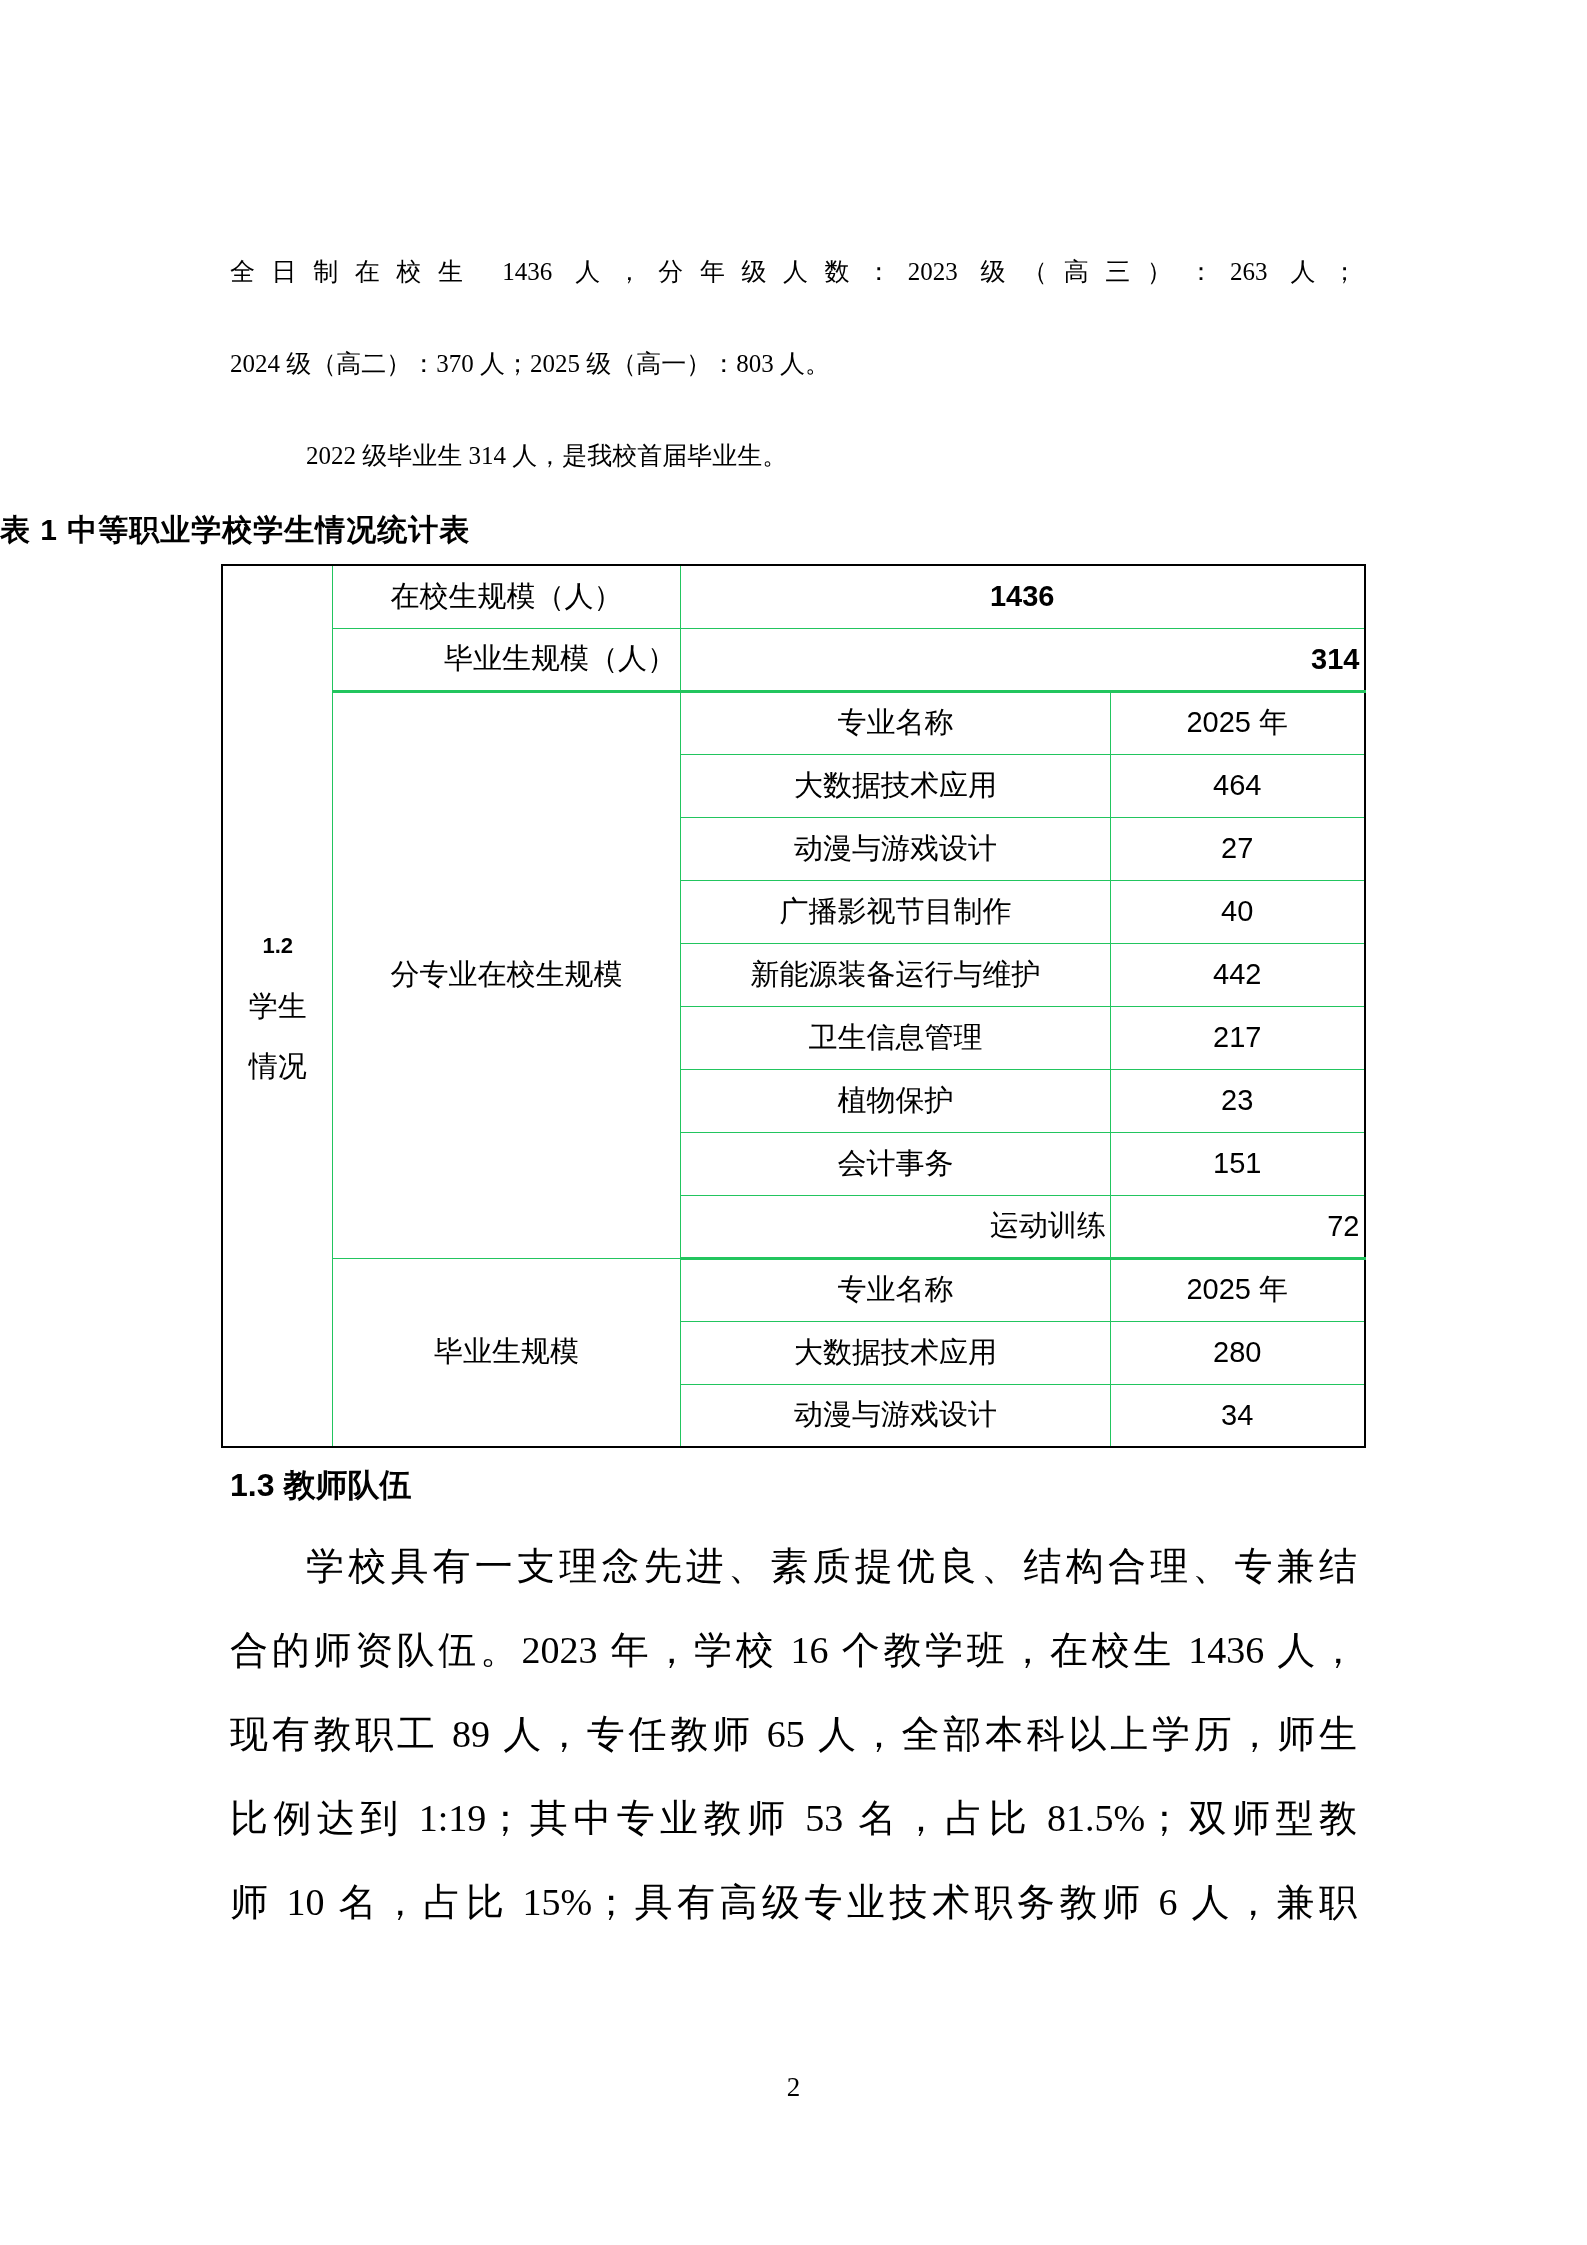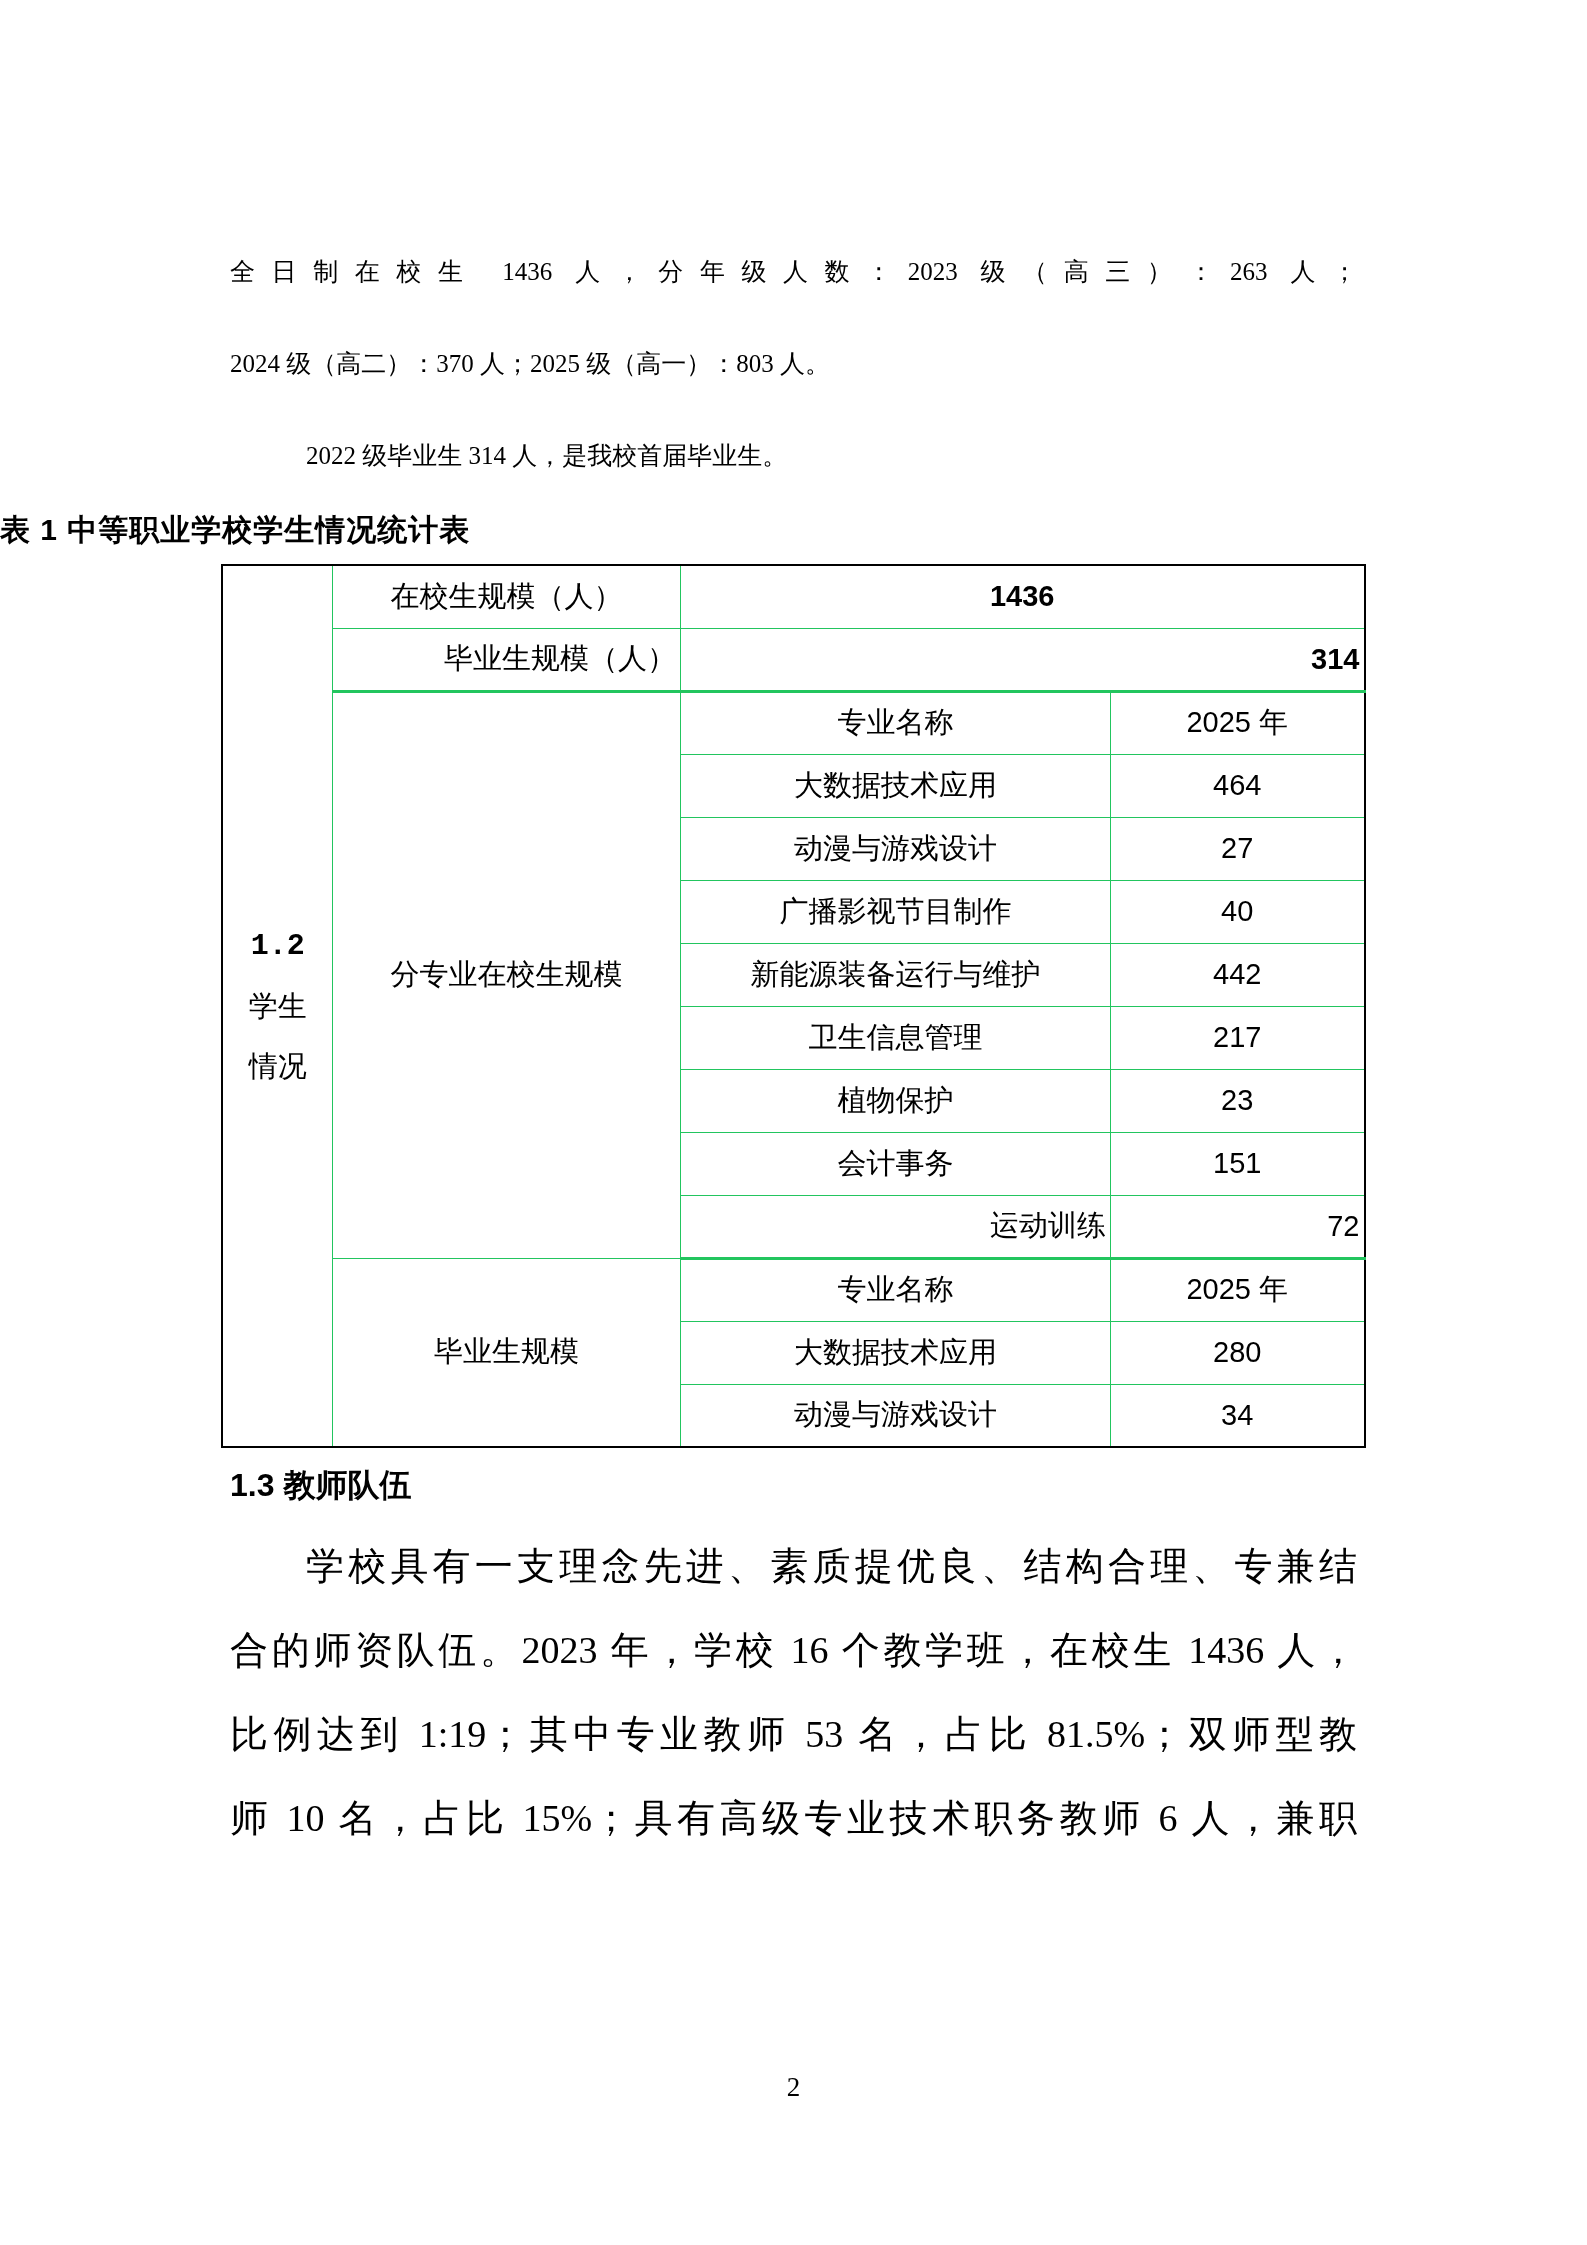--- a/index.html
+++ b/index.html
@@ -41,22 +41,22 @@
     text-align:center;
     vertical-align:middle;
     font-size:29px;
     height:63px;
     padding:0 4px;
     overflow:hidden;
   }
   tr.thick > td { border-bottom-width:3px;text-align:right; }
   td.side div { line-height:60px; }
   td.side .side-num {
-    font-family:Liberation Mono, monospace;
-    font-weight:bold; font-size:30px;
+    font-family:Liberation Sans, sans-serif;
+    font-weight:bold; font-size:22px;
   }
   .bv {  
     font-family:"Liberation Sans","DejaVu Sans",sans-serif;
     font-weight:bold; font-size:30px;
   }
   .nv {  
     font-family:"Liberation Sans","DejaVu Sans",sans-serif;
     font-size:29px;
   }
 
@@ -162,20 +162,21 @@
         <td class="nv">34</td>
       </tr>
     </tbody>
   </table>
 
   <div class="text-col">
     <h2 class="h13">1.3 教师队伍</h2>
     <div class="para13">
       <div class="bodyline j indent">学校具有一支理念先进、素质提优良、结构合理、专兼结</div>
       <div class="bodyline j">合的师资队伍。2023 年，学校 16 个教学班，在校生 1436 人，</div>
+      <div class="bodyline j">现有教职工 89 人，专任教师 65 人，全部本科以上学历，师生</div>
       <div class="bodyline j">比例达到 1:19；其中专业教师 53 名，占比 81.5%；双师型教</div>
       <div class="bodyline j">师 10 名，占比 15%；具有高级专业技术职务教师 6 人，兼职</div>
     </div>
   </div>
 
   <div class="pageno">2</div>
 
 </div>
 
 </body></html>

